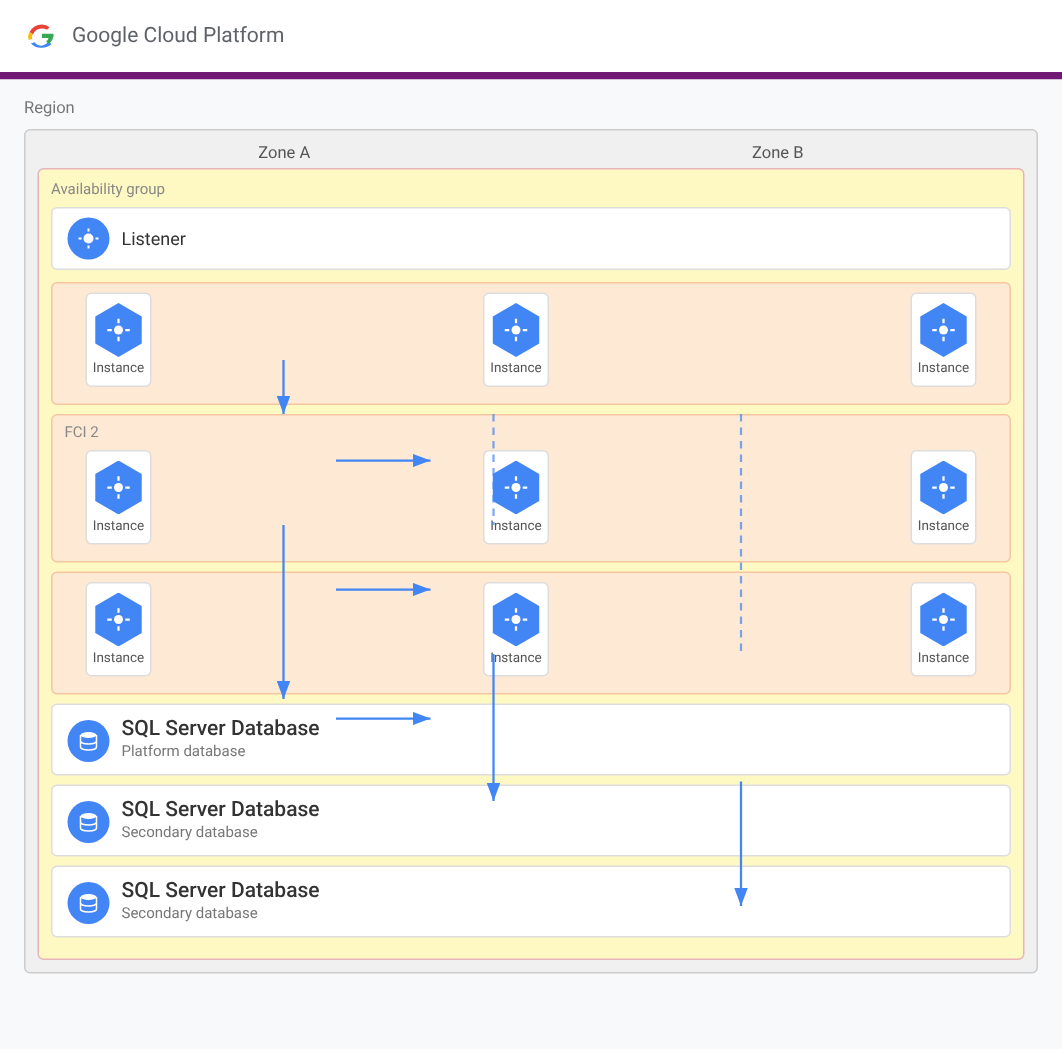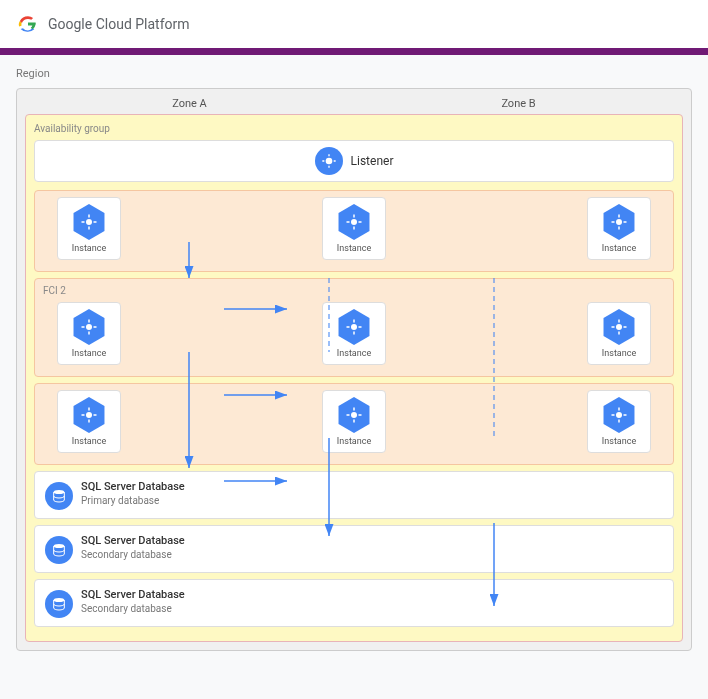--- a/index.html
+++ b/index.html
@@ -7,21 +7,21 @@
       font-family: 'Roboto', Arial, sans-serif;
       background: #f8f9fa;
       width: 708px;
       min-height: 699px;
       overflow: hidden;
     }
     .header {
       display: flex;
       padding: 12px 16px;
       background: #fff;
-      border-bottom: 7px solid #701a75;
+      border-bottom: 5px solid #701a75;
     }
     .logo-container {
       display: flex;
       align-items: center;
       gap: 8px;
     }
     .logo-text {
       font-size: 14px;
       color: #5f6368;
       font-weight: 400;
@@ -66,21 +66,20 @@
     }
     .listener-bar {
       display: flex;
       align-items: center;
       background: #fff;
       border: 1px solid #ddd;
       border-radius: 4px;
       padding: 6px 10px;
       margin-bottom: 8px;
       gap: 8px;
-      justify-content: center;
     }
     .listener-icon {
       width: 28px;
       height: 28px;
       background: #4285f4;
       border-radius: 50%;
       display: flex;
       align-items: center;
       justify-content: center;
       flex-shrink: 0;
@@ -103,21 +102,21 @@
       margin-bottom: 6px;
     }
     .instance-box {
       background: #fff;
       border: 1px solid #ddd;
       border-radius: 4px;
       padding: 6px;
       display: flex;
       flex-direction: column;
       align-items: center;
-      width: 64px;
+      width: 44px;
       position: absolute;
     }
     .instance-label {
       font-size: 9px;
       color: #555;
       text-align: center;
     }
     .db-section {
       background: #fff;
       border: 1px solid #ddd;
@@ -138,21 +137,21 @@
       align-items: center;
       justify-content: center;
       flex-shrink: 0;
       margin-top: 2px;
     }
     .db-text {
       display: flex;
       flex-direction: column;
     }
     .db-title {
-      font-size: 11px;
+      font-size: 14px;
       color: #333;
       font-weight: 500;
     }
     .db-subtitle {
       font-size: 10px;
       color: #777;
       margin-top: 2px;
     }
     
     .diagram-wrapper {
@@ -317,21 +316,21 @@
         <div class="db-section">
           <div class="db-icon">
             <svg width="16" height="16" viewBox="0 0 24 24" fill="white">
               <ellipse cx="12" cy="6" rx="8" ry="3" fill="white"></ellipse>
               <path d="M4 6v6c0 1.66 3.58 3 8 3s8-1.34 8-3V6" fill="none" stroke="white" stroke-width="1.5"></path>
               <path d="M4 12v6c0 1.66 3.58 3 8 3s8-1.34 8-3v-6" fill="none" stroke="white" stroke-width="1.5"></path>
             </svg>
           </div>
           <div class="db-text">
             <span class="db-title">SQL Server Database</span>
-            <span class="db-subtitle">Primary database</span>
+            <span class="db-subtitle">Platform database</span>
           </div>
         </div>
 
         <div class="db-section">
           <div class="db-icon">
             <svg width="16" height="16" viewBox="0 0 24 24" fill="white">
               <ellipse cx="12" cy="6" rx="8" ry="3" fill="white"></ellipse>
               <path d="M4 6v6c0 1.66 3.58 3 8 3s8-1.34 8-3V6" fill="none" stroke="white" stroke-width="1.5"></path>
               <path d="M4 12v6c0 1.66 3.58 3 8 3s8-1.34 8-3v-6" fill="none" stroke="white" stroke-width="1.5"></path>
             </svg>

